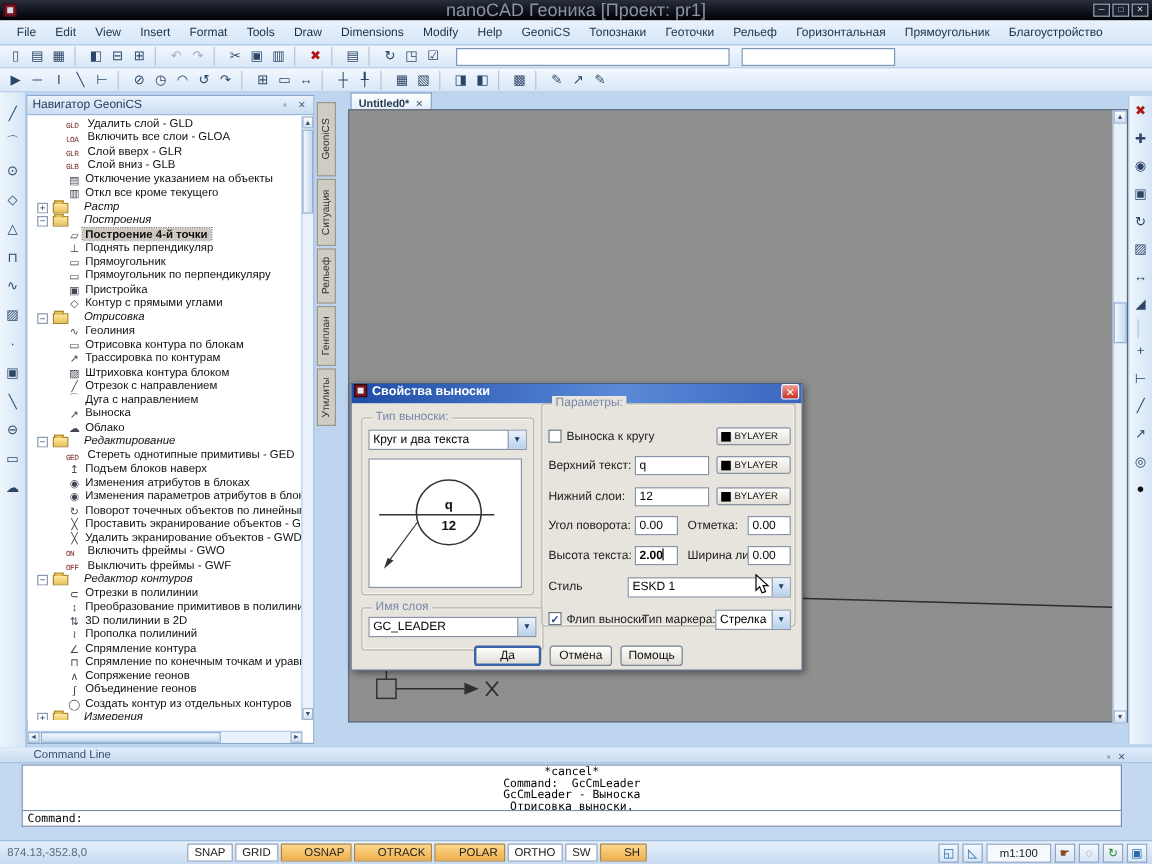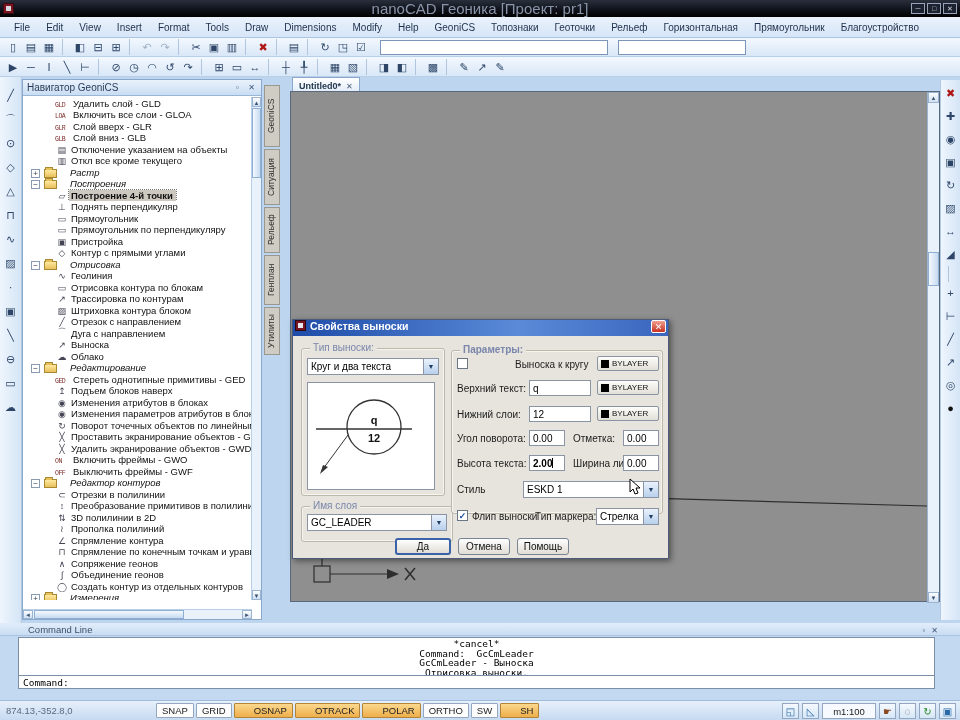--- a/index.html
+++ b/index.html
@@ -599,26 +599,26 @@
     </div>
 
     <div class="group" style="left:8px;top:186px;width:152px;height:36px;">
       <span class="group-label">Имя слоя</span>
     </div>
     <div class="combo" style="left:14px;top:194px;width:140px;height:17px;">
       <span class="cval">GC_LEADER</span>
       <span class="cbtn">▼</span>
     </div>
 
-    <div class="group" style="left:158px;top:30px;width:212px;height:164px;font-weight:bold;">
+    <div class="group" style="left:158px;top:16px;width:212px;height:186px;">
       <span class="group-label">Параметры:</span>
     </div>
 
     <div class="checkbox" style="left:164px;top:38px;"></div>
-    <span class="dlg-label" style="left:179px;top:39px;margin-left:43px;">Выноска к кругу</span>
+    <span class="dlg-label" style="left:179px;top:39px;">Выноска к кругу</span>
     <div class="bylayer" style="left:304px;top:36px;">
       <span class="sw"></span>
       <span class="bl-txt">BYLAYER</span>
     </div>
 
     <span class="dlg-label" style="left:164px;top:63px;">Верхний текст:</span>
     <div class="dlg-input" style="left:236px;top:60px;width:62px;height:16px;">q</div>
     <div class="bylayer" style="left:304px;top:60px;">
       <span class="sw"></span>
       <span class="bl-txt">BYLAYER</span>

